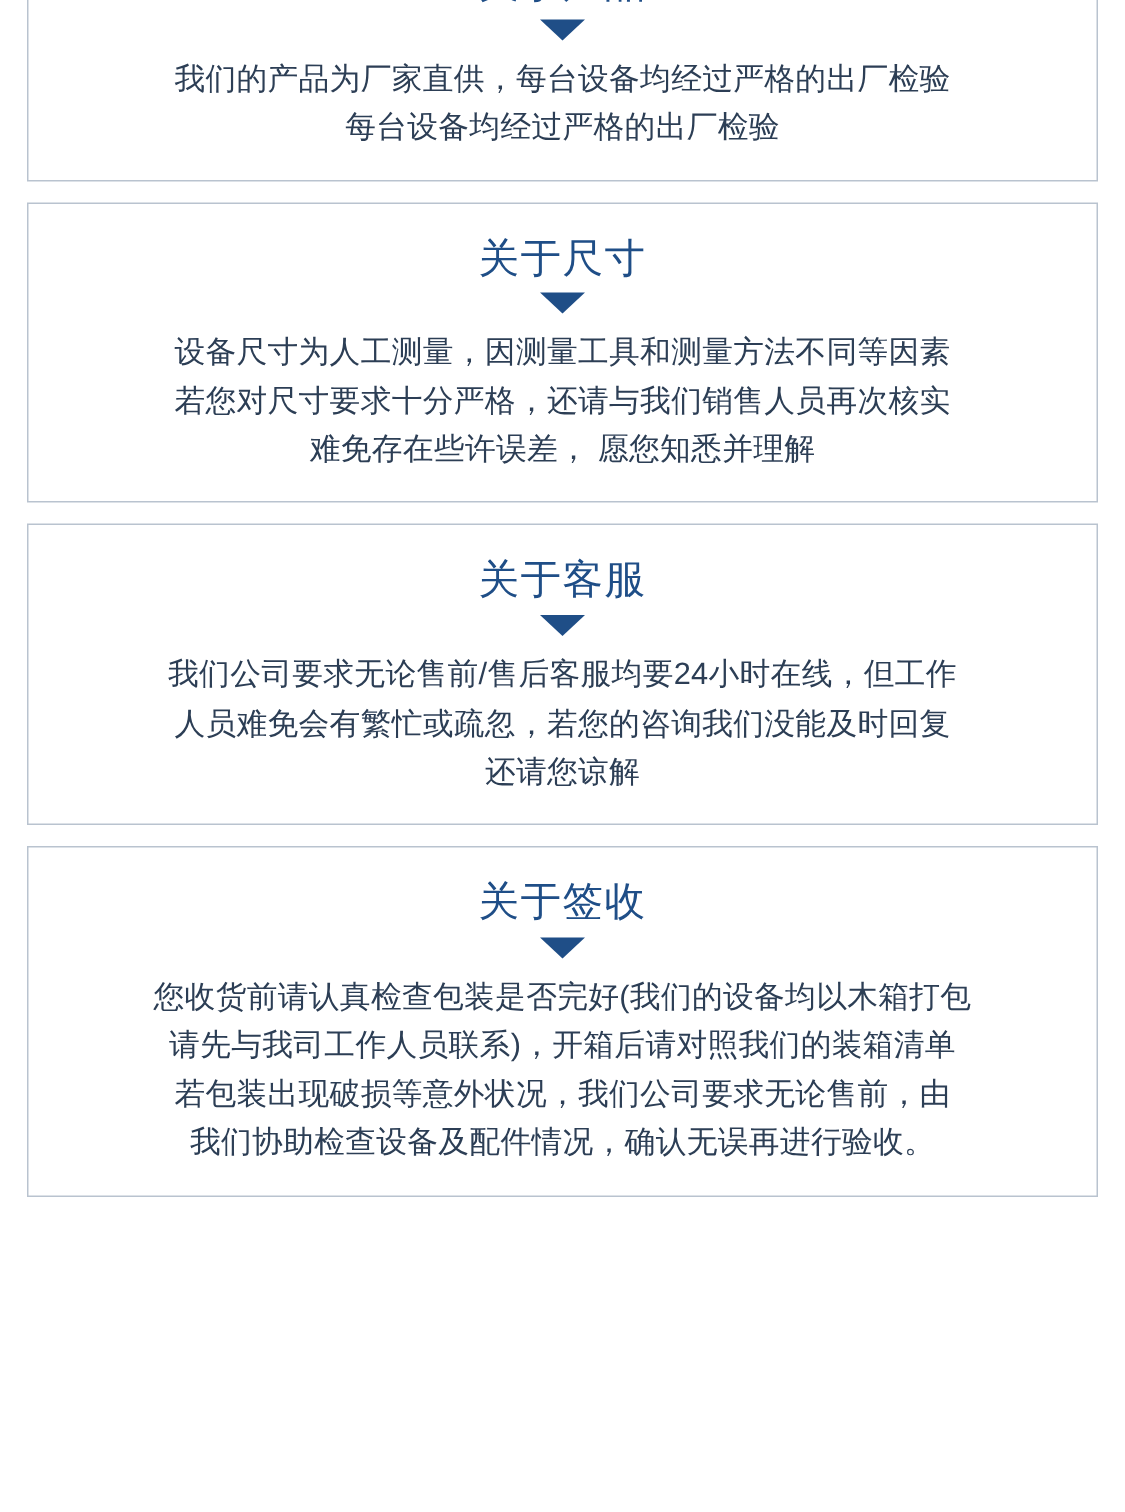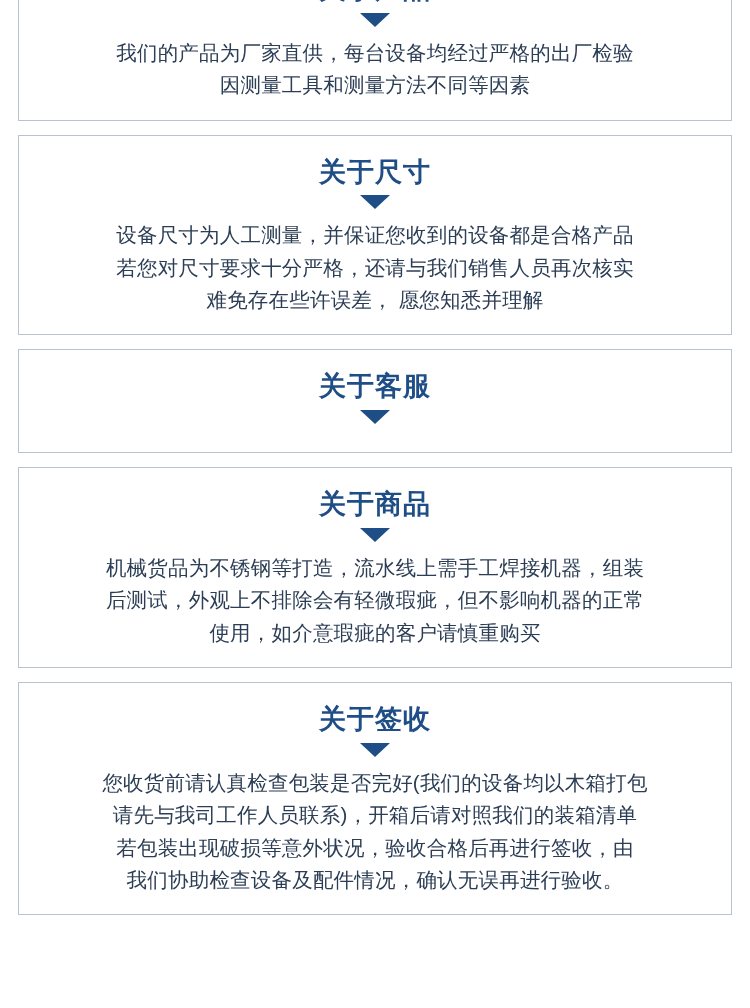--- a/index.html
+++ b/index.html
@@ -30,21 +30,21 @@
     padding: 14px 16px 18px 16px;
     text-align: center;
   }
   .card.first {
     margin-top: -34px;
     padding-top: 0;
   }
   .card-title {
     color: #1f4e87;
     font-size: 27px;
-    font-weight: bold;
+    font-weight: normal;
     letter-spacing: 1px;
     line-height: 1.25;
     margin: 6px 0 2px 0;
   }
   .arrow {
     width: 0;
     height: 0;
     margin: 6px auto 10px auto;
     border-left: 15px solid transparent;
     border-right: 15px solid transparent;
@@ -64,53 +64,49 @@
 </head>
 <body>
 
 <div class="page">
 
   <div class="card first">
     <div class="card-title">关于产品</div>
     <div class="arrow"></div>
     <div class="card-body">
       <span class="line">我们的产品为厂家直供，每台设备均经过严格的出厂检验</span>
-      <span class="line">因测量工具和测量方法不同等因素</span>
+      <span class="line">每台设备均经过严格的出厂检验</span>
     </div>
   </div>
 
   <div class="card">
     <div class="card-title">关于尺寸</div>
     <div class="arrow"></div>
     <div class="card-body">
-      <span class="line">设备尺寸为人工测量，并保证您收到的设备都是合格产品</span>
+      <span class="line">设备尺寸为人工测量，因测量工具和测量方法不同等因素</span>
       <span class="line">若您对尺寸要求十分严格，还请与我们销售人员再次核实</span>
       <span class="line">难免存在些许误差， 愿您知悉并理解</span>
     </div>
   </div>
 
   <div class="card">
     <div class="card-title">关于客服</div>
     <div class="arrow"></div>
+    <div class="card-body">
+      <span class="line">我们公司要求无论售前/售后客服均要24小时在线，但工作</span>
+      <span class="line">人员难免会有繁忙或疏忽，若您的咨询我们没能及时回复</span>
+      <span class="line">还请您谅解</span>
+    </div>
   </div>
 
-  <div class="card">
-    <div class="card-title">关于商品</div>
-    <div class="arrow"></div>
-    <div class="card-body">
-      <span class="line">机械货品为不锈钢等打造，流水线上需手工焊接机器，组装</span>
-      <span class="line">后测试，外观上不排除会有轻微瑕疵，但不影响机器的正常</span>
-      <span class="line">使用，如介意瑕疵的客户请慎重购买</span>
-    </div>
-  </div>
 
   <div class="card">
     <div class="card-title">关于签收</div>
     <div class="arrow"></div>
     <div class="card-body">
       <span class="line">您收货前请认真检查包装是否完好(我们的设备均以木箱打包</span>
       <span class="line">请先与我司工作人员联系)，开箱后请对照我们的装箱清单</span>
-      <span class="line">若包装出现破损等意外状况，验收合格后再进行签收，由</span>
+      <span class="line">若包装出现破损等意外状况，我们公司要求无论售前，由</span>
       <span class="line">我们协助检查设备及配件情况，确认无误再进行验收。</span>
     </div>
   </div>
 
 </div>
 
 </body></html>

